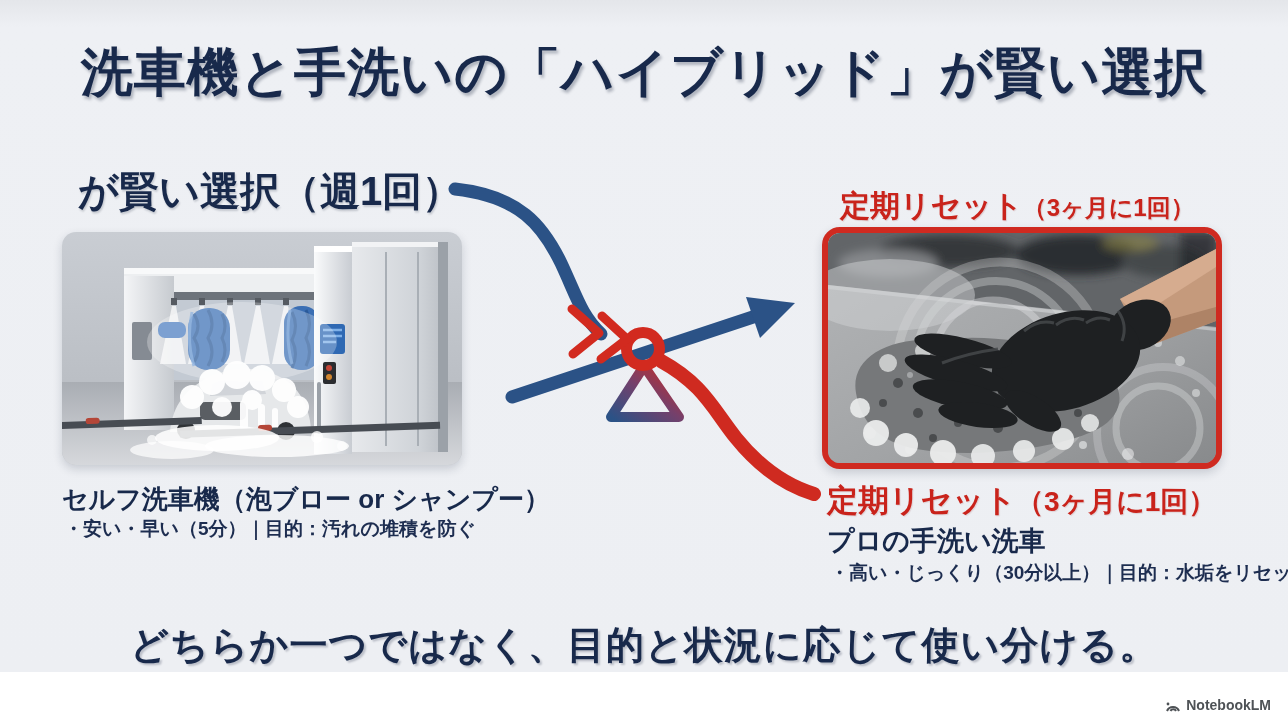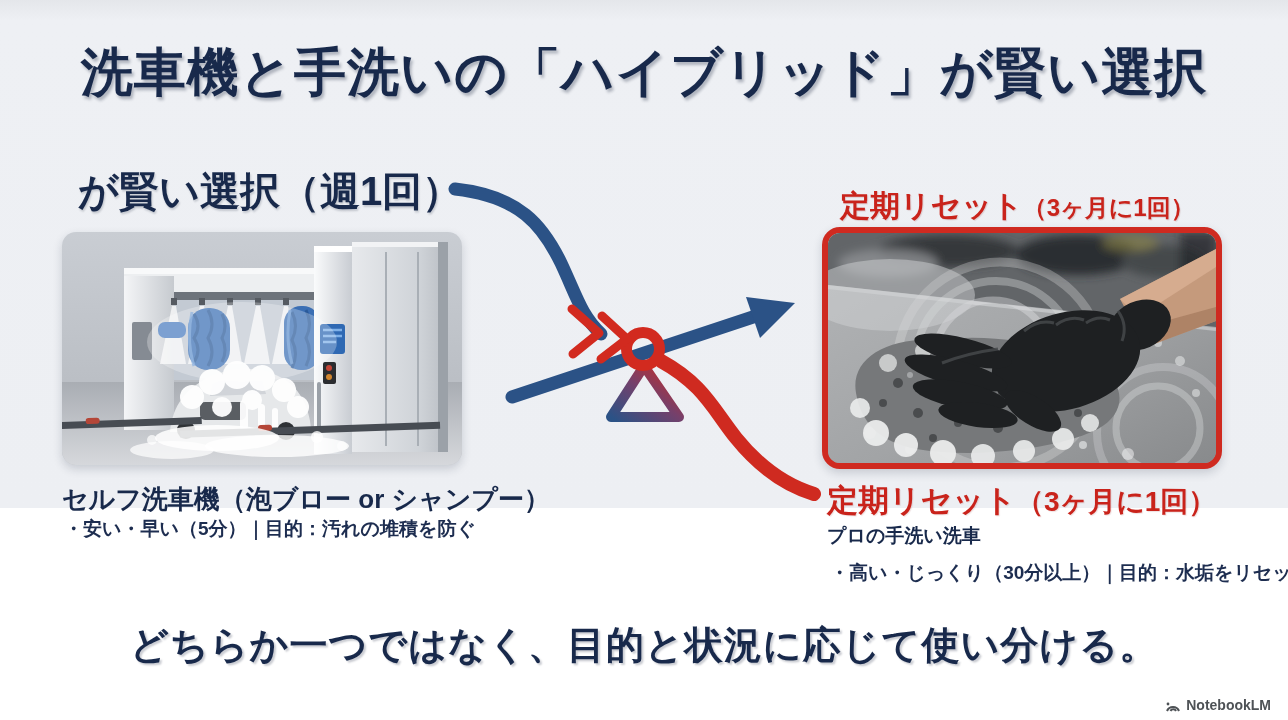--- a/index.html
+++ b/index.html
@@ -1,21 +1,21 @@
 <!DOCTYPE html>
 <html><head>
 <meta charset="utf-8">
 <style>
   html,body{margin:0;padding:0;}
   body{
     width:1288px;height:720px;overflow:hidden;
     font-family:"Liberation Sans","DejaVu Sans",sans-serif;
   }
   .slide{
-    position:relative;width:1288px;height:508px;
+    position:relative;width:1288px;height:672px;
     background:linear-gradient(180deg,#e4e6ea 0%,#eef0f4 4%,#edeff3 100%);
   }
   .abs{position:absolute;}
   .title{
     left:0;right:0;top:38px;text-align:center;
     font-size:52px;font-weight:800;color:#18294b;letter-spacing:1px;
     text-shadow:2px 3px 3px rgba(15,25,50,.28);
     white-space:nowrap;
   }
   .left-heading{
@@ -38,21 +38,21 @@
     box-shadow:0 4px 10px rgba(30,40,60,.18);background:#9a9c9e;
   }
   .img-left svg,.img-right svg{display:block;}
   .overlay{left:0;top:0;width:1288px;height:720px;pointer-events:none;}
   .cap-l-title{left:62px;top:482px;font-size:26px;font-weight:800;color:#18294b;white-space:nowrap;}
   .cap-l-detail{left:64px;top:516px;font-size:19px;font-weight:700;color:#1d2d50;white-space:nowrap;}
   .cap-r-title{left:827px;top:480px;color:#c9231b;font-weight:800;white-space:nowrap;
     text-shadow:1px 1px 1px rgba(120,10,5,.12);}
   .cap-r-title .main{font-size:31px;}
   .cap-r-title .paren{font-size:28px;}
-  .cap-r-sub{left:827px;top:523px;font-size:19px;font-weight:800;color:#18294b;white-space:nowrap;font-family:Liberation Mono, monospace;}
+  .cap-r-sub{left:827px;top:523px;font-size:27px;font-weight:800;color:#18294b;white-space:nowrap;font-family:Liberation Mono, monospace;}
   .cap-r-detail{left:830px;top:560px;font-size:19px;font-weight:700;color:#1d2d50;white-space:nowrap;}
   .conclusion{
     left:0;right:0;top:620px;text-align:center;
     font-size:38px;font-weight:700;color:#18294b;letter-spacing:1px;
     text-shadow:2px 2px 2px rgba(15,25,50,.22);white-space:nowrap;
   }
   .watermark{
     right:17px;top:697px;display:flex;align-items:center;gap:5px;
     color:#4e5256;font-size:14px;font-weight:600;text-align:center;
   }

